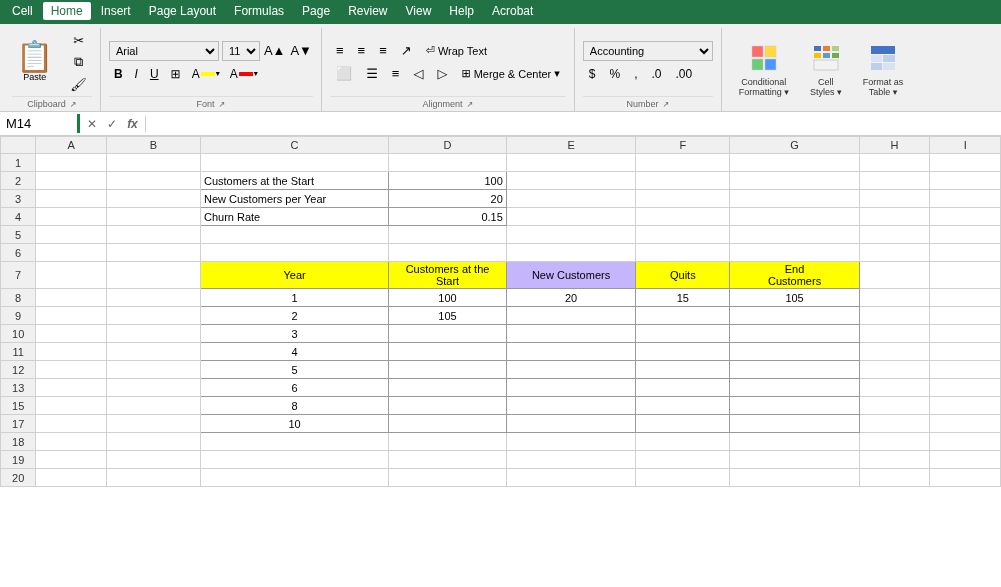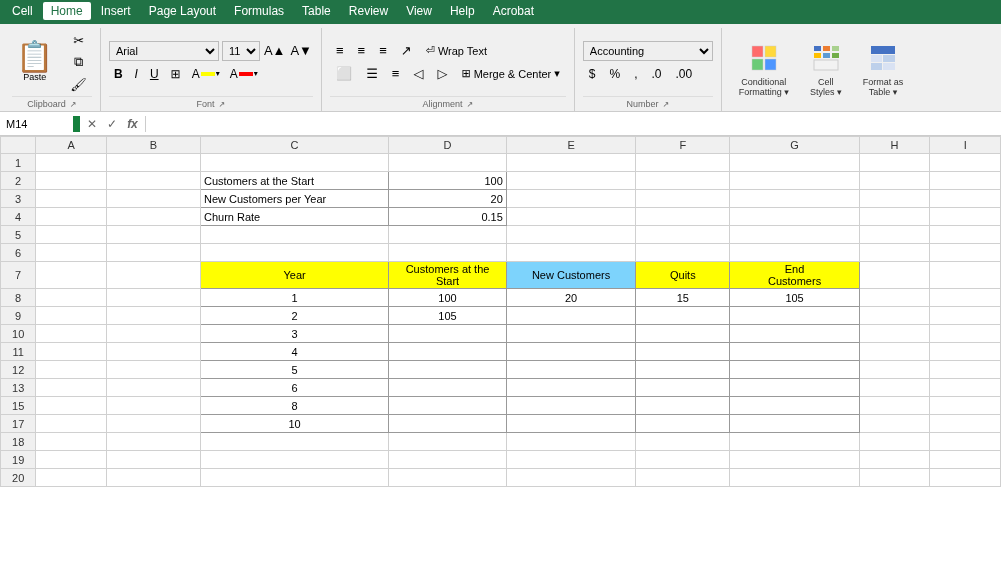--- a/index.html
+++ b/index.html
@@ -41,21 +41,21 @@
     .number-select { font-size: 11px; padding: 1px 2px; border: 1px solid #bbb; width: 130px; height: 20px; }
     .number-row { display: flex; align-items: center; gap: 2px; }
     .num-btn { background: none; border: 1px solid transparent; cursor: pointer; padding: 2px 5px; border-radius: 2px; font-size: 12px; height: 20px; display: flex; align-items: center; }
 
     .styles-area { display: flex; align-items: center; gap: 4px; padding: 2px; }
     .style-btn { display: flex; flex-direction: column; align-items: center; padding: 2px 6px; cursor: pointer; border-radius: 2px; border: 1px solid transparent; font-size: 9px; color: #333; min-width: 40px; }
     .style-btn .btn-icon { font-size: 22px; line-height: 1.1; }
 
     
     .formula-bar { display: flex; align-items: center; border-bottom: 1px solid #ccc; background: #fff; height: 24px; }
-    .cell-ref { width: 80px; border-right: 7px solid #15803d; font-size: 11px; padding: 2px 6px; display: flex; align-items: center; }
+    .cell-ref { width: 80px; border-right: 3px solid #15803d; font-size: 13px; padding: 2px 6px; display: flex; align-items: center; }
     .formula-controls { display: flex; align-items: center; padding: 0 4px; gap: 4px; border-right: 1px solid #ccc; }
     .formula-ctrl-btn { background: none; border: none; cursor: pointer; font-size: 12px; color: #666; padding: 1px 3px; }
     .formula-input { flex: 1; border: none; outline: none; font-size: 12px; padding: 2px 6px; font-family: Arial; }
 
     
     .spreadsheet-container { display: flex; flex-direction: column; overflow: hidden; }
     .sheet-table { border-collapse: collapse; font-size: 11px; width: 100%; }
     .col-header { background: #f0f0f0; border: 1px solid #d0d0d0; text-align: center; font-size: 11px; font-weight: normal; color: #333; padding: 2px; min-width: 20px; user-select: none; cursor: pointer; }
     .row-header { background: #f0f0f0; border: 1px solid #d0d0d0; text-align: center; font-size: 11px; font-weight: normal; color: #333; padding: 2px 4px; user-select: none; cursor: pointer; min-width: 30px; }
     
@@ -66,21 +66,21 @@
 </head>
 <body>
 
 <div class="ribbon">
   <div class="menu-bar">
     <span>Cell</span>
     <span style="background:#fff;color:#217346;">Home</span>
     <span>Insert</span>
     <span>Page Layout</span>
     <span>Formulas</span>
-    <span>Table</span>
+    <span>Page</span>
     <span>Review</span>
     <span>View</span>
     <span>Help</span>
     <span>Acrobat</span>
   </div>
   <div class="divider-line"></div>
 
   <div class="ribbon-content">
 
     <div class="ribbon-group">
@@ -342,21 +342,21 @@
           <td class="cell" style="width: 110px;"></td>
           <td class="cell" style="width: 60px;"></td>
           <td class="cell" style="width: 60px;"></td>
         </tr>
         <tr>
           <td class="row-header">7</td>
           <td class="cell" style="width: 60px;"></td>
           <td class="cell" style="width: 80px;"></td>
           <td class="cell" style="width: 160px; background: rgb(255, 255, 0); text-align: center; font-weight: normal; vertical-align: middle; border: 1px solid rgb(153, 153, 153);">Year</td>
           <td class="cell" style="width: 100px; background: rgb(255, 255, 0); text-align: center; font-weight: normal; vertical-align: middle; border: 1px solid rgb(153, 153, 153);">Customers at the<br>Start</td>
-          <td class="cell" style="width: 110px; background: #7dd3fc; text-align: center; font-weight: normal; vertical-align: middle; border: 1px solid rgb(153, 153, 153);">New Customers</td>
+          <td class="cell" style="width: 110px; background: #c4b5fd; text-align: center; font-weight: normal; vertical-align: middle; border: 1px solid rgb(153, 153, 153);">New Customers</td>
           <td class="cell" style="width: 80px; background: rgb(255, 255, 0); text-align: center; font-weight: normal; vertical-align: middle; border: 1px solid rgb(153, 153, 153);">Quits</td>
           <td class="cell" style="width: 110px; background: rgb(255, 255, 0); text-align: center; font-weight: normal; vertical-align: middle; border: 1px solid rgb(153, 153, 153);">End<br>Customers</td>
           <td class="cell" style="width: 60px;"></td>
           <td class="cell" style="width: 60px;"></td>
         </tr>
         <tr>
           <td class="row-header">8</td>
           <td class="cell" style="width: 60px;"></td>
           <td class="cell" style="width: 80px;"></td>
           <td class="cell" style="width: 160px; border: 1px solid rgb(153, 153, 153); text-align: center;">1</td>

